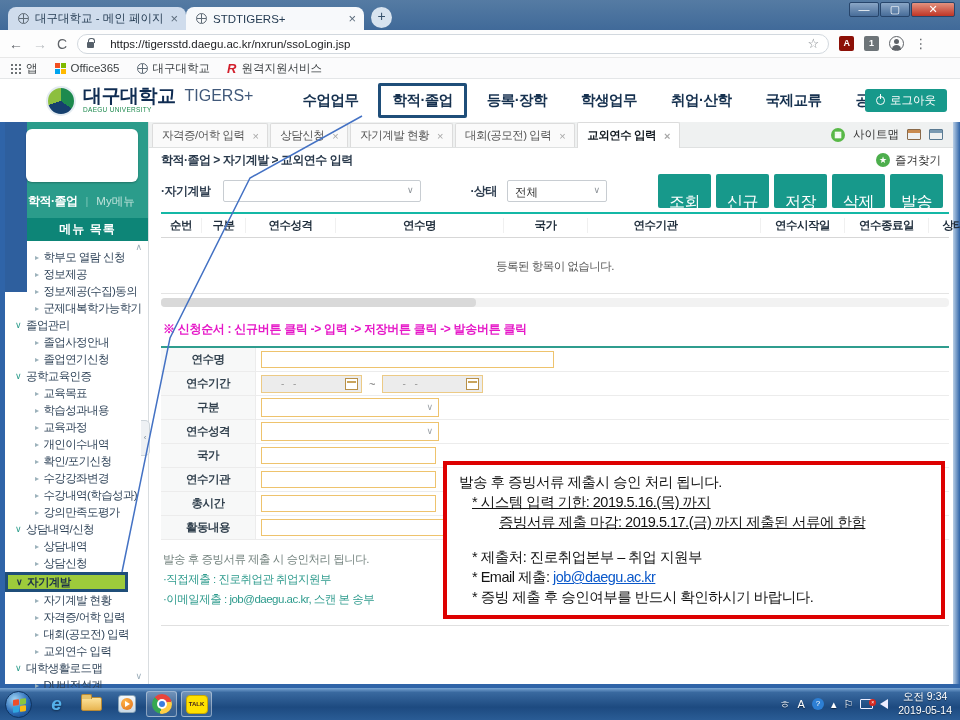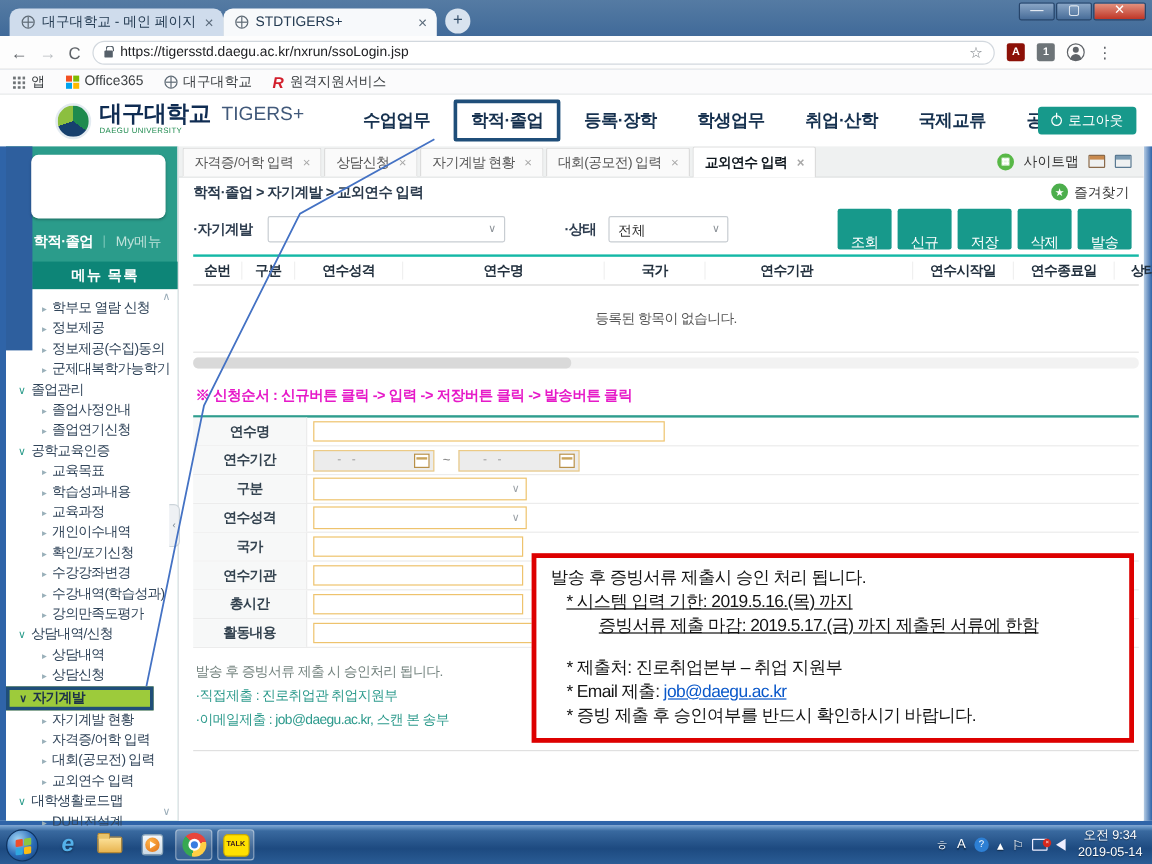--- a/index.html
+++ b/index.html
@@ -17,21 +17,21 @@
 .globe{width:11px;height:11px;border:1px solid #5f6b76;border-radius:50%;position:relative;flex:none}
 .globe::before{content:"";position:absolute;left:0;right:0;top:4px;height:1px;background:#5f6b76}
 .globe::after{content:"";position:absolute;left:4px;top:0;bottom:0;width:1px;background:#5f6b76}
 .newtab{width:21px;height:21px;border-radius:50%;background:#d8e3ef;color:#35506b;text-align:center;line-height:19px;margin:0 0 1px 7px;font-size:14px}
 .winctl{position:absolute;top:2px;right:5px;display:flex}
 .wbtn{width:30px;height:15px;text-align:center;line-height:12px;color:#fff;font-size:11px;background:linear-gradient(#8aa6c6,#486d99);border:1px solid #27456b;border-radius:2px;margin-left:1px}
 .wbtn.close{background:linear-gradient(#e3927f,#bf3526);width:44px}
 .toolbar{height:28px;background:#fdfdfd;display:flex;align-items:center;padding:0 9px;gap:10px;border-bottom:1px solid #e8e8e8}
 .navbtn{color:#5f6368;font-size:14px}
 .navbtn.fwd{color:#b9bdc1}
-.omnibox{flex:1;max-width:752px;height:20px;background:#fff;border:1px solid #d2d8de;border-radius:11px;display:flex;align-items:center;padding:0 9px;gap:6px}
+.omnibox{flex:1;max-width:752px;height:20px;background:#fff;border:1px solid #d2d8de;border-radius:11px;display:flex;align-items:center;padding:0 9px;gap:16px}
 .lock{width:7px;height:6px;background:#56606a;border-radius:1px;position:relative;flex:none;margin-top:3px}
 .lock::before{content:"";position:absolute;left:1px;top:-4px;width:5px;height:4px;border:1px solid #56606a;border-bottom:none;border-radius:3px 3px 0 0}
 .url{font-size:11.5px;color:#202124;flex:1;white-space:nowrap;overflow:hidden}
 .star{color:#80868b;font-size:13px}
 .exticon{width:15px;height:15px;border-radius:2px;text-align:center;line-height:15px;font-size:9px;font-weight:bold;color:#fff}
 .pdf{background:#8c1007}
 .ext1{background:#6d7478}
 .profile{width:15px;height:15px;border:1.5px solid #5f6368;border-radius:50%;position:relative}
 .profile::before{content:"";position:absolute;left:3.5px;top:2px;width:5px;height:5px;border-radius:50%;background:#5f6368}
 .profile::after{content:"";position:absolute;left:1.5px;top:7.5px;width:9px;height:5px;border-radius:5px 5px 0 0;background:#5f6368}
@@ -107,21 +107,21 @@
 .fav{margin-left:auto;display:flex;gap:5px;align-items:center;font-size:11.5px;color:#333}
 .fav-icon{width:14px;height:14px;border-radius:50%;background:#4cae4c;color:#fff;font-size:9px;line-height:14px;text-align:center}
 .filterrow{position:absolute;top:56px;left:12px;right:10px;height:26px;display:flex;align-items:center}
 .flabel{font-size:12px;font-weight:bold;color:#2f3e50;letter-spacing:-.5px}
 .flabel.second{margin-left:50px}
 .fselect{width:198px;height:22px;border:1px solid #c8cdd2;border-radius:2px;margin-left:12px;position:relative;background:#fff}
 .fselect.status{width:100px;margin-left:10px}
 .fselect .chev{position:absolute;right:6px;top:4px;color:#8a9096;font-size:9px}
 .fselect .val{font-size:11.5px;color:#333;padding:4px 7px;display:block}
 .btns{margin-left:auto;display:flex;gap:5px}
-.tbtn{height:22px;padding:17px 11px;background:var(--accent-teal);color:#fff;font-size:12px;line-height:22px;border-radius:2px;letter-spacing:-.5px}
+.tbtn{height:22px;padding:17px 11px;background:var(--accent-teal);color:#fff;font-size:16px;line-height:22px;border-radius:2px;letter-spacing:-.5px}
 .grid{position:absolute;top:90px;left:12px;width:788px;border-top:2px solid #14b8a6}
 .ghead{display:flex;height:24px;align-items:center;border-bottom:1px solid #d7d7d7}
 .gcol{font-size:11.5px;font-weight:bold;color:#22303e;text-align:center;flex:none;letter-spacing:-.5px;border-left:1px solid #f0f0f0}
 .gcol:first-child{border-left:none}
 .gempty{height:56px;line-height:56px;text-align:center;font-size:11.5px;color:#555;border-bottom:1px solid #e4e4e4;letter-spacing:-.5px}
 .hscroll{position:absolute;top:176px;left:12px;width:788px;height:9px;background:#f2f2f2;border-radius:4px}
 .hthumb{width:315px;height:9px;background:#d9d9d9;border-radius:4px}
 .ordernote{position:absolute;top:199px;left:14px;font-size:12px;font-weight:bold;color:var(--magenta);letter-spacing:-.3px}
 .form{position:absolute;top:224px;left:12px;width:788px;border-top:2px solid #2f9d8e}
 .frow{display:flex;height:24px;border-bottom:1px solid #ececec;align-items:stretch}

